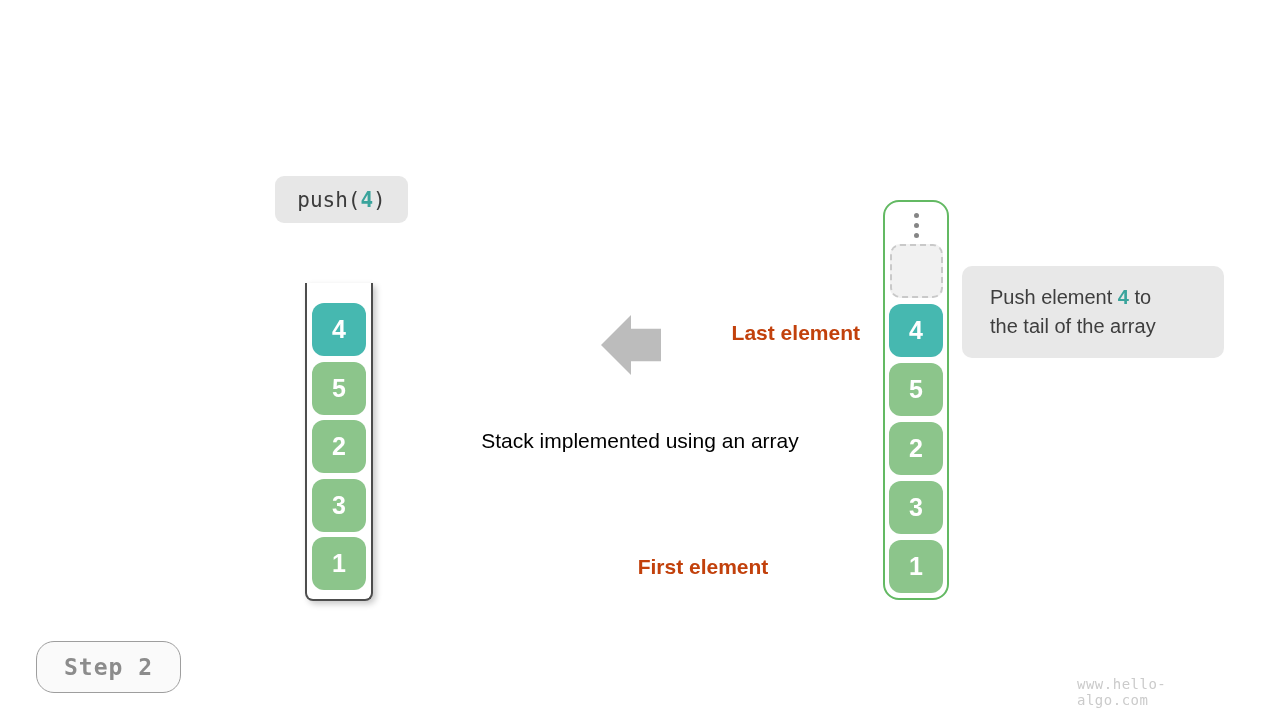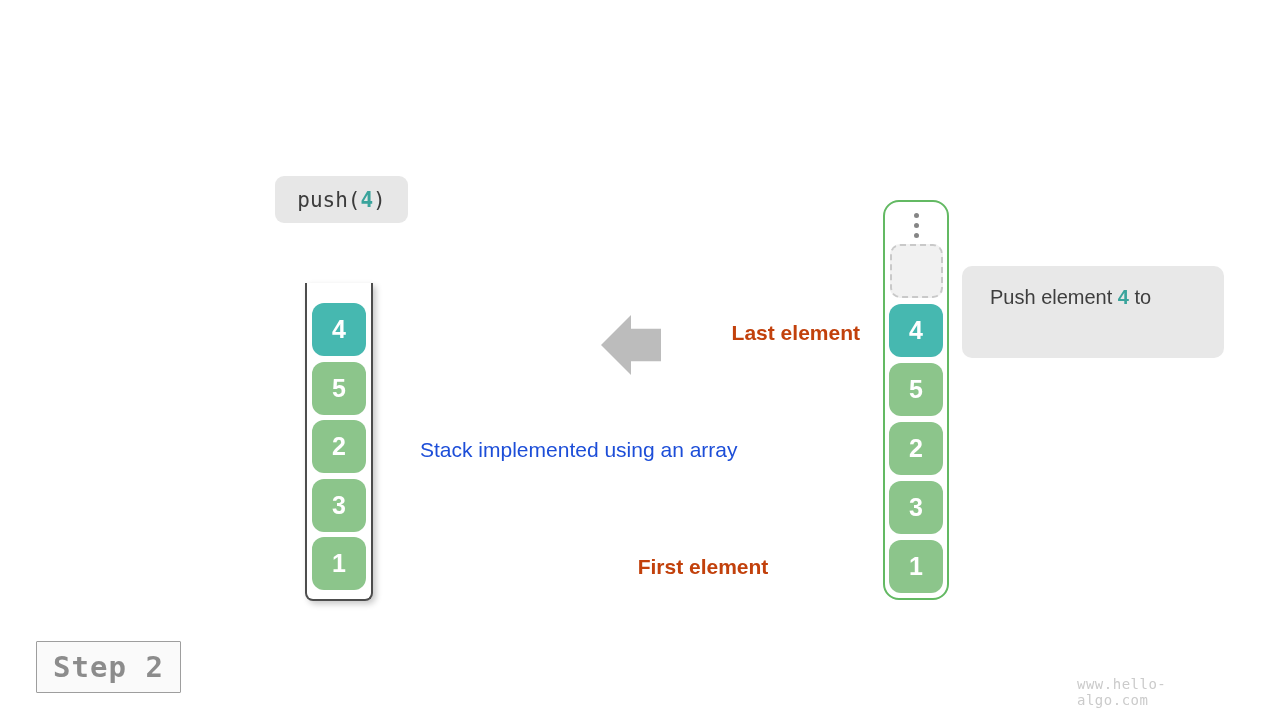--- a/index.html
+++ b/index.html
@@ -60,40 +60,40 @@
     position: absolute; left: 601px; top: 315px; width: 60px; height: 60px;
     background: var(--arrow, #bcbcbc);
     clip-path: polygon(0 50%, 50% 0, 50% 23%, 100% 23%, 100% 77%, 50% 77%, 50% 100%);
   }
 
   
   .anno { position: absolute; font-size: 21px; color: #c2410c; font-weight: bold; line-height: 27px; }
   .anno.last  { left: 560px; top: 319px; width: 300px; text-align: right; }
   .anno.first { left: 553px; top: 553px; width: 300px; text-align: center; }
   .caption {
-    position: absolute; left: 420px; top: 436px; width: 440px; 
-    font-size: 21px; color: #1d4ed8; line-height: 27px;
+    position: absolute; left: 420px; top: 427px; width: 440px; text-align: center;
+    font-size: 21px; color: #000000; line-height: 27px;
   }
 
   
   .tooltip {
     position: absolute; left: 962px; top: 266px; width: 262px; height: 92px;
     box-sizing: border-box; background: var(--tooltip_bg, #e8e8e8); border-radius: 10px;
     padding: 17px 0 12px 28px;
     font-size: 20px; line-height: 29px; color: #3e3e3e;
   }
 
   
   .step-chip {
     position: absolute; left: 36px; top: 641px; width: 145px; height: 52px;
     box-sizing: border-box; background: #fafafa;
-    border: 1px solid #9e9e9e; border-radius: 1px;
+    border: 1px solid #9e9e9e; border-radius: 18px;
     display: flex; align-items: center; justify-content: center;
     font-family: "DejaVu Sans Mono", monospace;
-    font-size: 29px; font-weight: bold; color: #8c8c8c; letter-spacing: 1px;
+    font-size: 23px; font-weight: bold; color: #8c8c8c; letter-spacing: 1px;
   }
 
   
   .watermark {
     position: absolute; left: 1077px; top: 676px;
     font-family: "DejaVu Sans Mono", monospace;
     font-size: 14px; color: #cbcbcb; letter-spacing: 0.5px;
   }
 </style>
 </head>
@@ -130,19 +130,20 @@
     <div class="empty-slot"></div>
     <div class="cell teal">4</div>
     <div class="cell">5</div>
     <div class="cell">2</div>
     <div class="cell">3</div>
     <div class="cell">1</div>
   </div>
 
   <div class="tooltip">
     <div><span>Push element </span><span class="accent">4</span><span> to</span></div>
+    <div>the tail of the array</div>
   </div>
 
   <div class="step-chip">Step 2</div>
 
   <div class="watermark">www.hello-algo.com</div>
 
 </div>
 
 </body></html>

